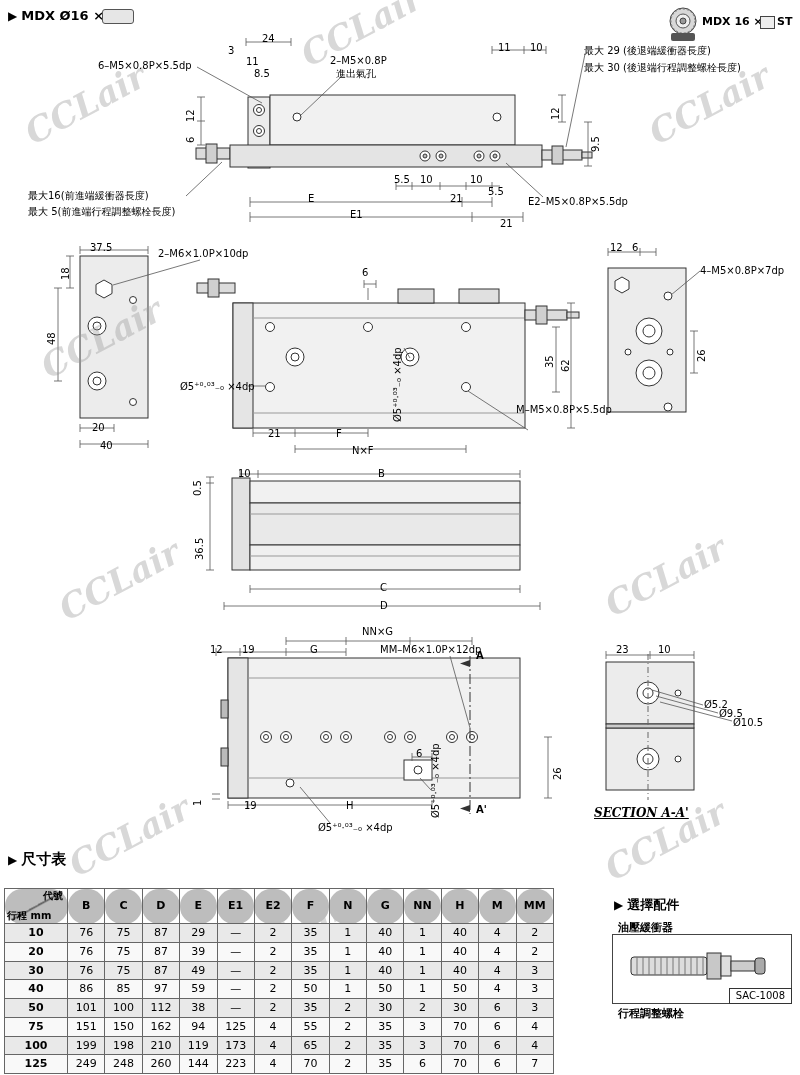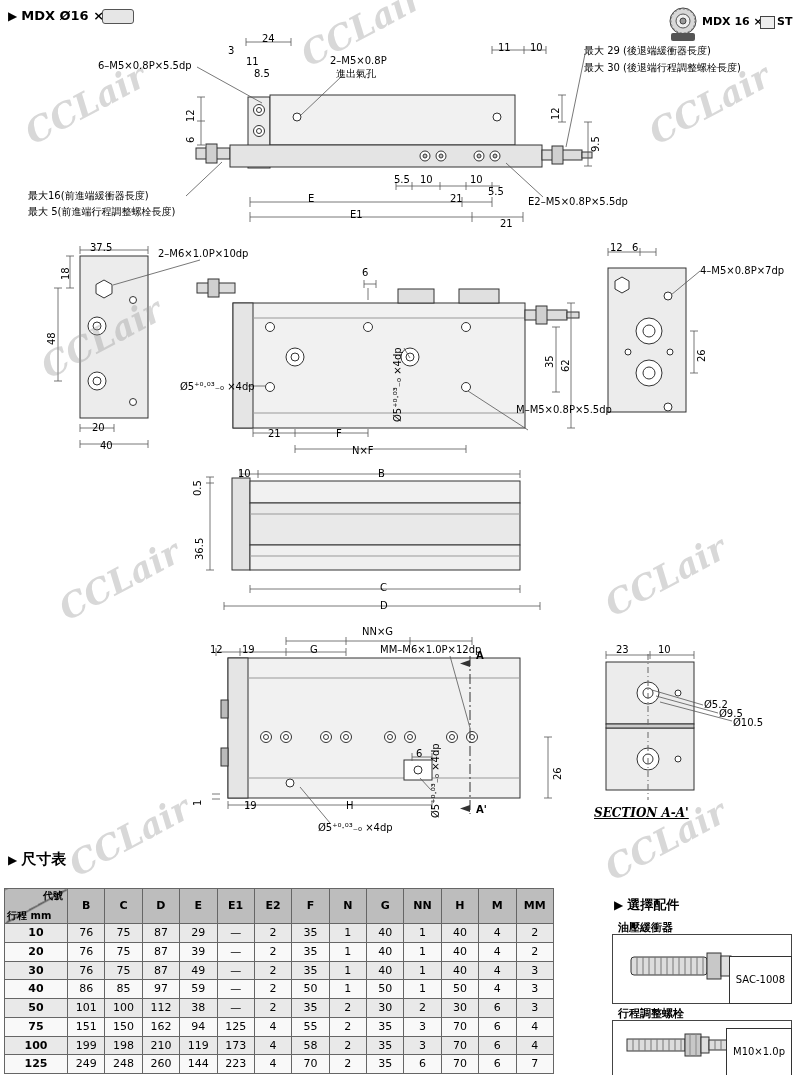--- a/index.html
+++ b/index.html
@@ -13,33 +13,33 @@
   .note{font-size:10px;}
   .hd{position:absolute;z-index:5;font-weight:bold;}
   .bullet{font-size:12px;margin-right:4px;}
   .sizebox{position:absolute;z-index:5;width:30px;height:13px;border:1px solid #555;background:#e6e6e6;border-radius:3px;}
   .sqbox{position:absolute;z-index:5;width:13px;height:11px;border:1px solid #444;background:#eee;}
   .sect{position:absolute;z-index:4;font-size:12px;font-style:italic;font-weight:bold;text-decoration:underline;
         font-family:"DejaVu Serif",serif;}
   .dimtable{position:absolute;left:4px;top:888px;z-index:4;border-collapse:collapse;table-layout:fixed;width:550px;
             font-size:11px;}
   .dimtable th,.dimtable td{border:1px solid #666;text-align:center;padding:2px 0;line-height:1.25;}
-  .dimtable thead th{background:#bdbdbd;font-weight:bold;height:30px;}
+  .dimtable thead th{background:#bdbdbd;font-weight:bold;height:30px;border-radius:17px;}
   .dimtable th.corner{width:62px;position:relative;padding:0;
       background:linear-gradient(to bottom right,#bdbdbd calc(50% - 1px),#555 calc(50% - 1px),#555 calc(50% + 0px),#bdbdbd calc(50% + 1px));}
   .corner .ct{position:absolute;top:1px;right:4px;font-size:10px;font-weight:bold;}
   .corner .cb{position:absolute;bottom:1px;left:2px;font-size:10px;font-weight:bold;}
   .dimtable tbody tr:nth-child(odd) td{background:#e9e9e9;}
   .dimtable tbody tr:nth-child(even) td{background:#f9f9f9;}
   .dimtable tbody td:first-child{background:#c6c6c6;font-weight:bold;}
   .accpanel-title{position:absolute;z-index:5;font-weight:bold;font-size:13px;}
   .accitem-title{position:absolute;z-index:5;font-size:11px;font-weight:bold;}
   .accbox{position:absolute;z-index:4;border:1px solid #444;background:#fff;}
   .tag{position:absolute;right:-1px;bottom:-1px;border:1px solid #333;background:#fff;font-size:10px;
-       padding:16px 6px;line-height:14px;z-index:6;}
+       padding:0 6px;line-height:14px;z-index:6;}
 </style>
 </head>
 <body>
 
 <div class="page">
 
   <span class="wm" style="left:296px;top:6px">CCLair</span>
   <span class="wm" style="left:20px;top:84px">CCLair</span>
   <span class="wm" style="left:644px;top:84px">CCLair</span>
   <span class="wm" style="left:36px;top:318px">CCLair</span>
@@ -457,21 +457,21 @@
           <td>4</td>
         </tr>
         <tr>
           <td>100</td>
           <td>199</td>
           <td>198</td>
           <td>210</td>
           <td>119</td>
           <td>173</td>
           <td>4</td>
-          <td>58</td>
+          <td>65</td>
           <td>2</td>
           <td>35</td>
           <td>3</td>
           <td>70</td>
           <td>6</td>
           <td>4</td>
         </tr>
         <tr>
           <td>125</td>
           <td>249</td>
@@ -504,29 +504,14 @@
         <rect x="94" y="18" width="14" height="26" fill="#c8c8c8"></rect>
         <rect x="108" y="21" width="10" height="20" fill="#dedede"></rect>
         <rect x="118" y="26" width="24" height="10" fill="#cccccc"></rect>
         <rect x="142" y="23" width="10" height="16" rx="3" fill="#aaaaaa"></rect>
       </g>
     </svg>
     <div class="tag">SAC-1008</div>
   </div>
 
   <div class="accitem-title" style="left:618px;top:1006px">行程調整螺栓</div>
-  <div class="accbox" style="left:612px;top:1020px;width:178px;height:54px">
-    <svg width="176" height="52" viewBox="0 0 176 52">
-      <g stroke="#333" stroke-width="1">
-        <rect x="14" y="18" width="58" height="12" fill="#ddd"></rect>
-        <path d="M20 18 V30 M26 18 V30 M32 18 V30 M38 18 V30 M44 18 V30 M50 18 V30 M56 18 V30 M62 18 V30 M68 18 V30" stroke="#777"></path>
-        <rect x="72" y="13" width="16" height="22" fill="#c8c8c8"></rect>
-        <path d="M77 13 V35 M83 13 V35" stroke="#888"></path>
-        <rect x="88" y="16" width="8" height="16" fill="#dedede"></rect>
-        <rect x="96" y="19" width="46" height="10" fill="#ddd"></rect>
-        <path d="M102 19 V29 M108 19 V29 M114 19 V29 M120 19 V29 M126 19 V29 M132 19 V29 M138 19 V29" stroke="#777"></path>
-        <rect x="142" y="20" width="8" height="8" rx="2" fill="#aaa"></rect>
-      </g>
-    </svg>
-    <div class="tag">M10×1.0p</div>
-  </div>
 
 </div>
 
 </body></html>

